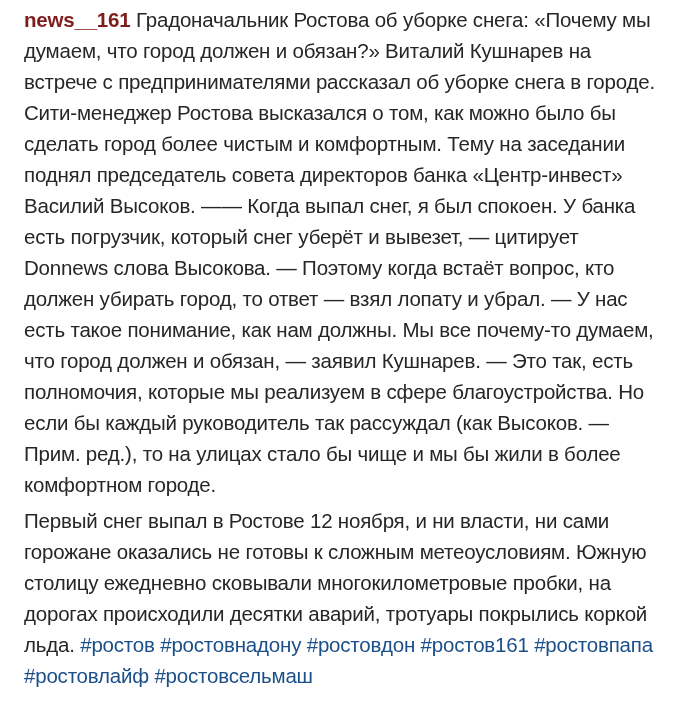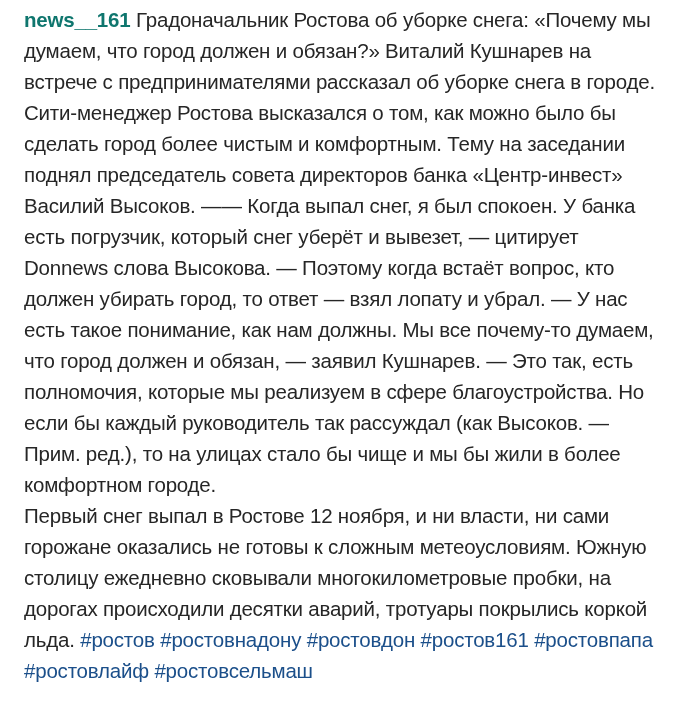--- a/index.html
+++ b/index.html
@@ -21,24 +21,25 @@
       font-family: "Liberation Sans", sans-serif;
       font-size: 20.5px;
       line-height: 31px;
       color: #262626;
       letter-spacing: -0.2px;
     }
     .caption p {
       margin: 0;
     }
     .caption p + p {
+      margin-top: 5px;
     }
     .username {
       font-weight: bold;
-      color: #0f766e;
+      color: #7f1d1d;
       cursor: pointer;
     }
     .hashtag {
       color: #1b4f8a;
       cursor: pointer;
       text-decoration: none;
     }
   </style>
 </head>
 <body>

